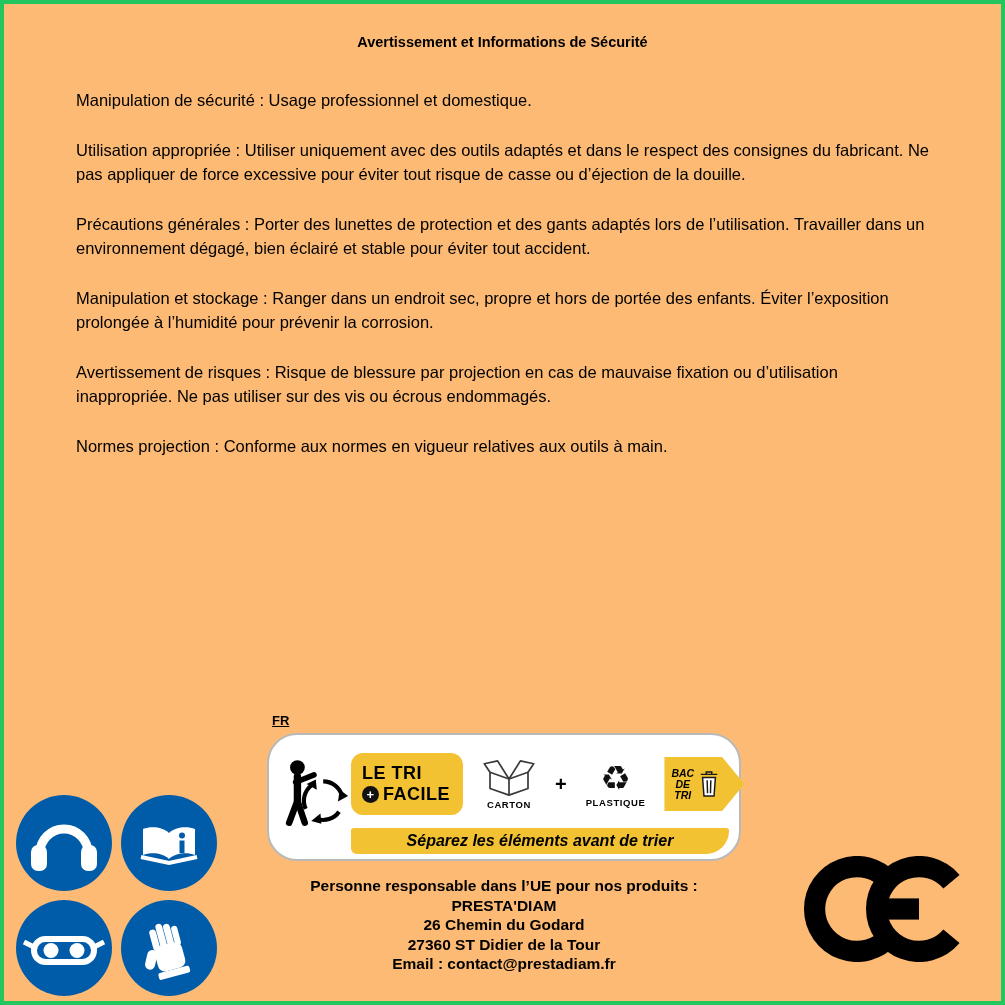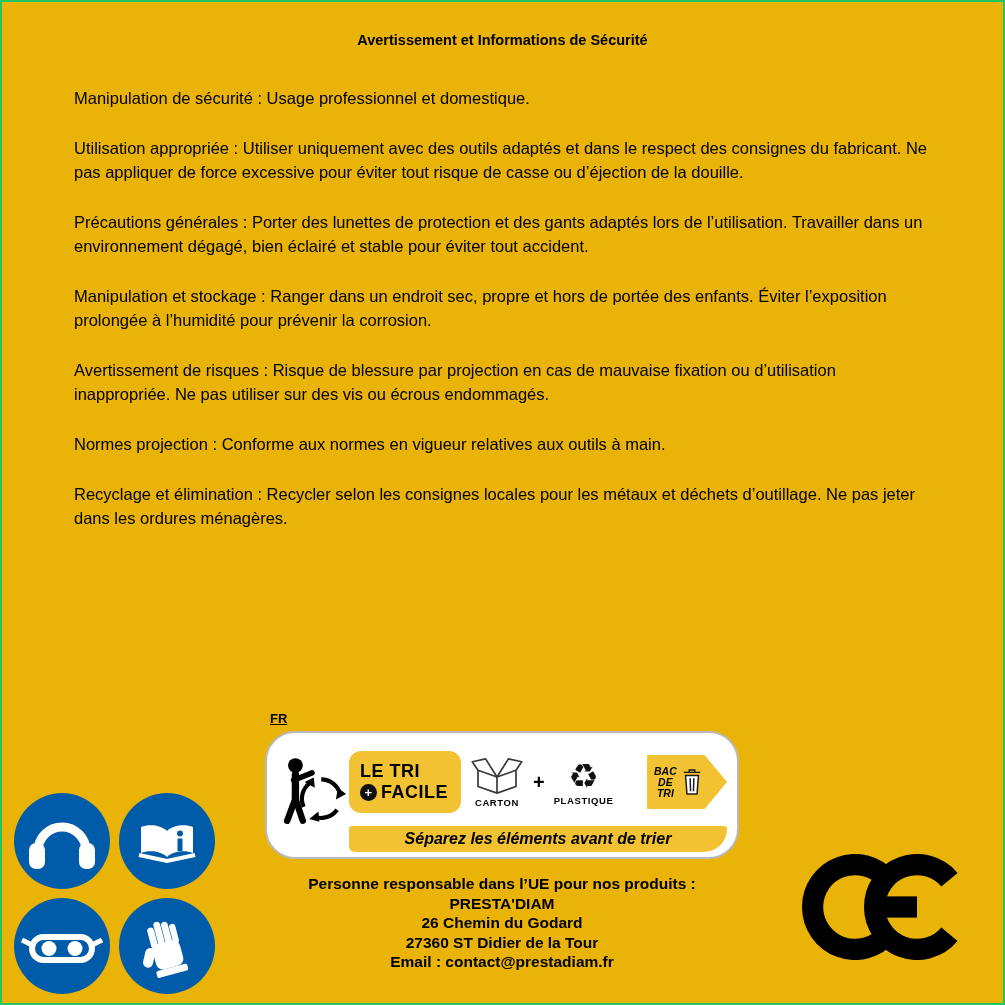--- a/index.html
+++ b/index.html
@@ -1,21 +1,21 @@
 <!DOCTYPE html>
 <html><head>
 <meta charset="utf-8">
 <style>
   html,body{margin:0;padding:0;background:#fff;}
   .page{
     position:relative;
     width:1005px;height:1005px;
     box-sizing:border-box;
-    border:2px solid #22c55e;
-    background:#eab308;
+    border:4px solid #22c55e;
+    background:#fdba74;
     font-family:"Liberation Sans",sans-serif;
     color:#000;
     overflow:hidden;
   }
   .title{
     padding-top:30px;
     text-align:center;
     font-weight:bold;
     font-size:14.5px;
   }
@@ -47,21 +47,21 @@
     width:474px;height:128px;
     box-sizing:border-box;
     background:#fff;
     border:2px solid #b9b9b9;
     border-radius:30px;
     display:flex;
     padding:5px 10px 5px 8px;
   }
   .triman{width:74px;display:flex;align-items:center;justify-content:center;}
   .label-right{flex:1;display:flex;flex-direction:column;min-width:0;}
-  .label-row{flex:1;display:flex;align-items:center;gap:9px;}
+  .label-row{flex:1;display:flex;align-items:center;gap:19px;}
   .tri-facile{
     background:#f2c233;border-radius:12px;
     width:112px;height:62px;
     box-sizing:border-box;
     display:flex;flex-direction:column;justify-content:center;
     padding-left:11px;flex:none;
   }
   .tri-facile .l1{font-weight:bold;font-size:18px;letter-spacing:.5px;}
   .tri-facile .l2{display:flex;align-items:center;gap:4px;font-weight:bold;font-size:18px;letter-spacing:.5px;}
   .plus-circle{
@@ -112,21 +112,20 @@
 
   <div class="title">Avertissement et Informations de Sécurité</div>
 
   <div class="content">
     <p>Manipulation de sécurité : Usage professionnel et domestique.</p>
     <p>Utilisation appropriée : Utiliser uniquement avec des outils adaptés et dans le respect des consignes du fabricant. Ne pas appliquer de force excessive pour éviter tout risque de casse ou d’éjection de la douille.</p>
     <p>Précautions générales : Porter des lunettes de protection et des gants adaptés lors de l’utilisation. Travailler dans un environnement dégagé, bien éclairé et stable pour éviter tout accident.</p>
     <p>Manipulation et stockage : Ranger dans un endroit sec, propre et hors de portée des enfants. Éviter l’exposition prolongée à l’humidité pour prévenir la corrosion.</p>
     <p>Avertissement de risques : Risque de blessure par projection en cas de mauvaise fixation ou d’utilisation inappropriée. Ne pas utiliser sur des vis ou écrous endommagés.</p>
     <p>Normes projection : Conforme aux normes en vigueur relatives aux outils à main.</p>
-    <p>Recyclage et élimination : Recycler selon les consignes locales pour les métaux et déchets d’outillage. Ne pas jeter dans les ordures ménagères.</p>
   </div>
 
   <div class="safety-grid">
     <div>
       <svg viewBox="0 0 100 100" width="100" height="100">
         <circle cx="50" cy="50" r="48" fill="#005CA9"></circle>
         <path d="M 26 60 A 24 24 0 0 1 74 60" fill="none" stroke="#fff" stroke-width="9"></path>
         <rect x="17" y="52" width="16" height="26" rx="7" fill="#fff"></rect>
         <rect x="67" y="52" width="16" height="26" rx="7" fill="#fff"></rect>
       </svg>

